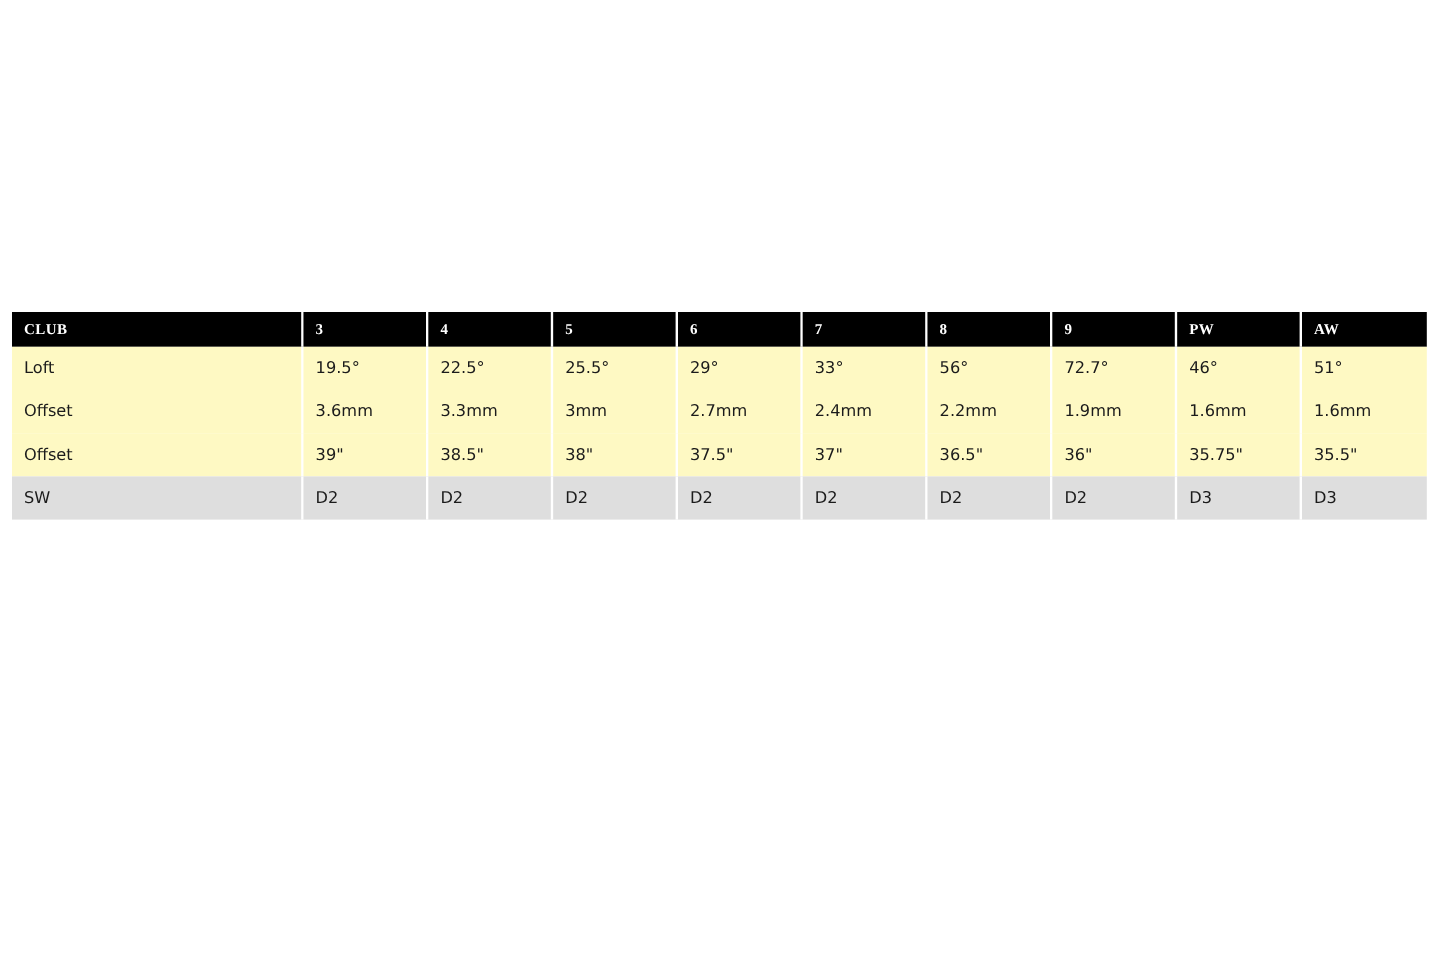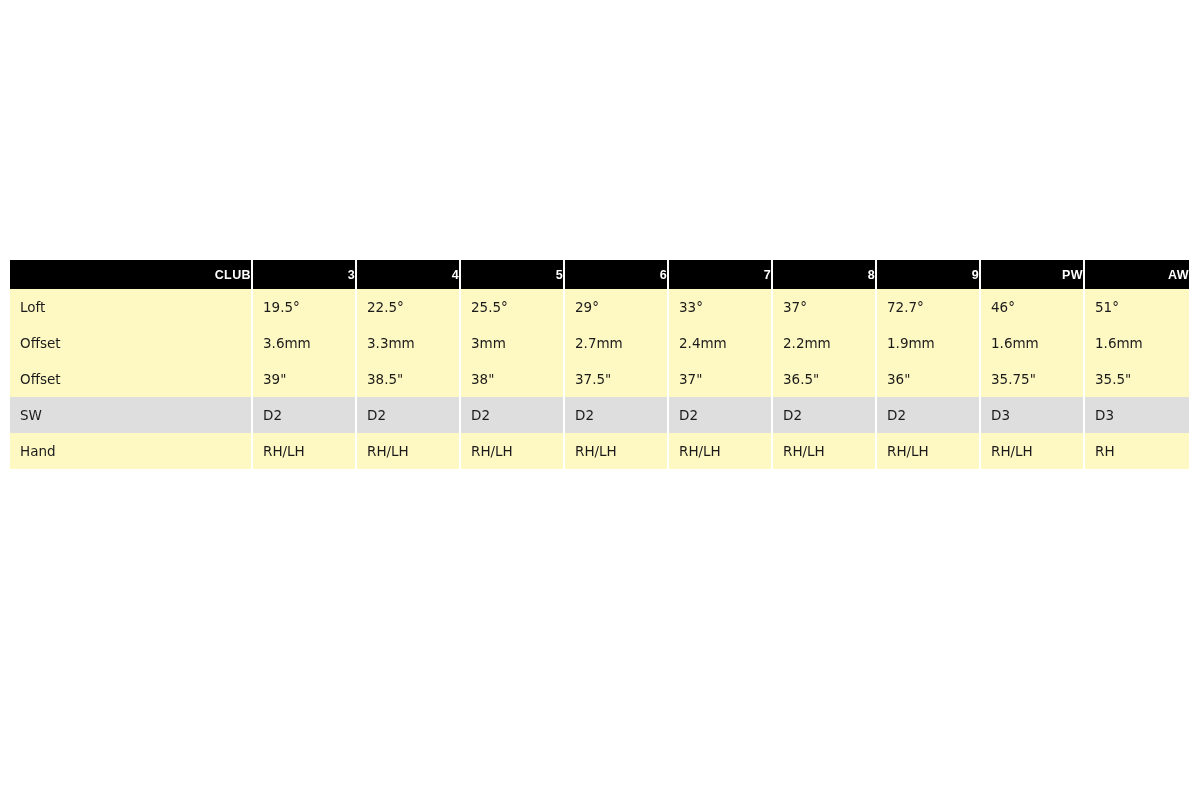--- a/index.html
+++ b/index.html
@@ -28,23 +28,23 @@
     border-spacing: 0;
     table-layout: fixed;
   }
 
   
   thead tr.spec-head-row th {
     background: #000000;
     color: #ffffff;
     height: 29px;
     padding: 0 0 0 10px;
-    text-align: right;
+    text-align: left;
     vertical-align: middle;
-    font-family: Liberation Sans, sans-serif;
+    font-family: Liberation Serif, serif;
     font-size: 12.5px;
     font-weight: bold;
     letter-spacing: 0.4px;
     border-right: 2px solid #ffffff;
     box-sizing: border-box;
     white-space: nowrap;
   }
   thead tr.spec-head-row th.last-col {
     border-right: none;
   }
@@ -110,21 +110,21 @@
         </tr>
     </thead>
     <tbody>
         <tr class="row-plain">
           <td>Loft</td>
           <td>19.5°</td>
           <td>22.5°</td>
           <td>25.5°</td>
           <td>29°</td>
           <td>33°</td>
-          <td>37°</td>
+          <td>56°</td>
           <td>72.7°</td>
           <td>46°</td>
           <td class="last-col">51°</td>
         </tr>
         <tr class="row-plain">
           <td>Offset</td>
           <td>3.6mm</td>
           <td>3.3mm</td>
           <td>3mm</td>
           <td>2.7mm</td>
@@ -151,27 +151,15 @@
           <td>D2</td>
           <td>D2</td>
           <td>D2</td>
           <td>D2</td>
           <td>D2</td>
           <td>D2</td>
           <td>D2</td>
           <td>D3</td>
           <td class="last-col">D3</td>
         </tr>
-        <tr class="row-plain">
-          <td>Hand</td>
-          <td>RH/LH</td>
-          <td>RH/LH</td>
-          <td>RH/LH</td>
-          <td>RH/LH</td>
-          <td>RH/LH</td>
-          <td>RH/LH</td>
-          <td>RH/LH</td>
-          <td>RH/LH</td>
-          <td class="last-col">RH</td>
-        </tr>
       </tbody>
   </table>
 </div>
 
 </body></html>

